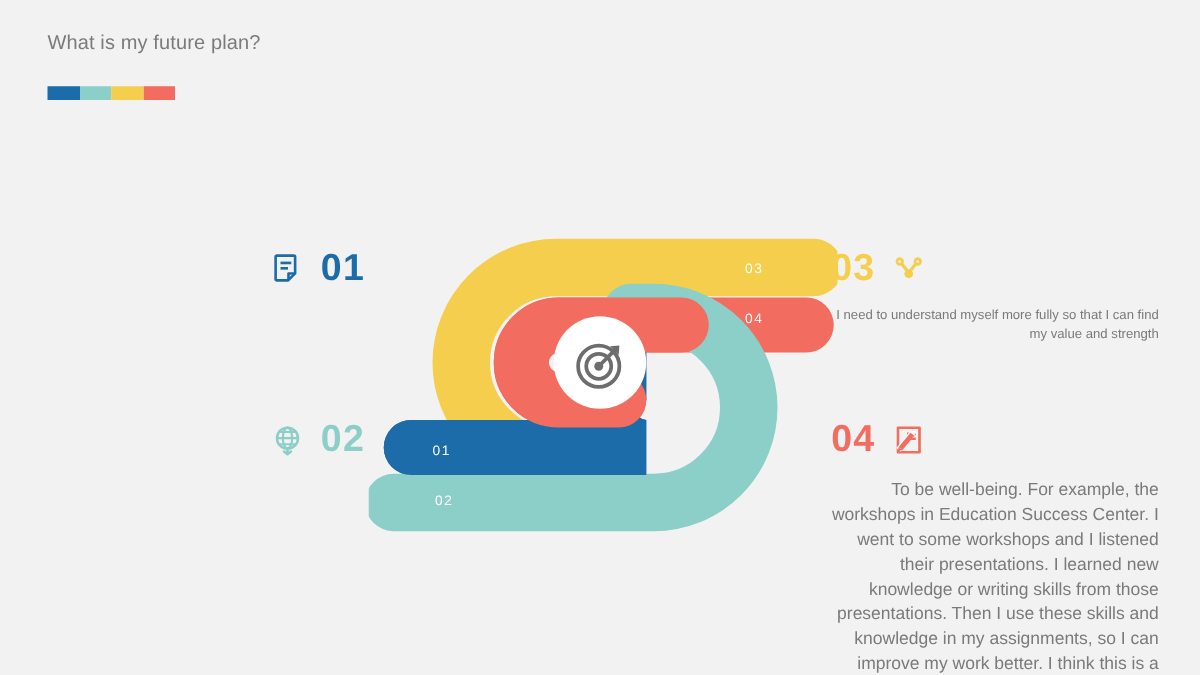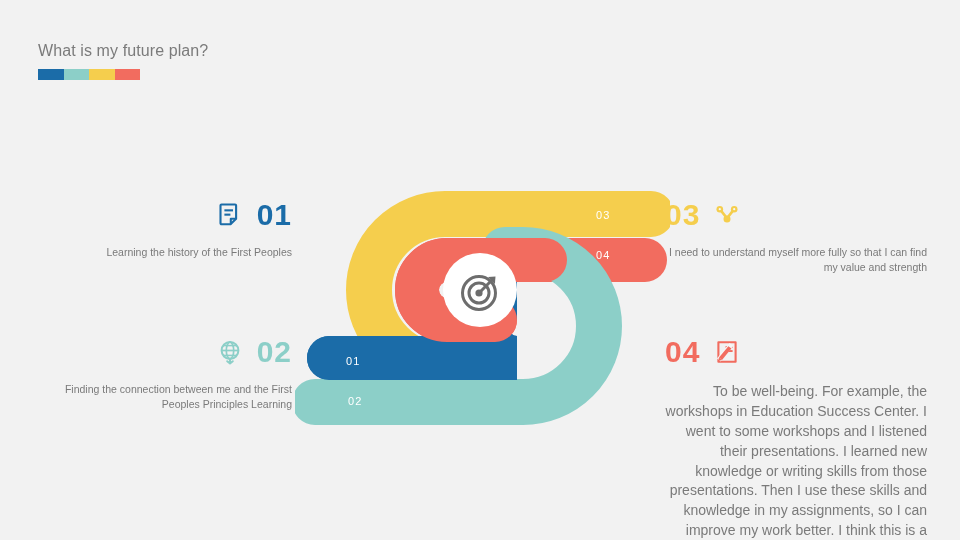--- a/index.html
+++ b/index.html
@@ -12,21 +12,21 @@
     background: #f2f2f2;
     font-family: "Liberation Sans", sans-serif;
     overflow: hidden;
     position: relative;
   }
 
   
   .slide-title {
     position: absolute;
     left: 38px;
-    top: 42px;
+    top: 26px;
     font-size: 16px;
     color: #7b7b7b;
     letter-spacing: .1px;
     font-weight: 400;
   }
   .color-bar {
     position: absolute;
     left: 38px;
     top: 69px;
     width: 102px;
@@ -126,39 +126,37 @@
       <svg width="28" height="28" viewBox="0 0 28 28">
         <path d="M5.5 3.5 h13.6 a1 1 0 0 1 1 1 v13.2 l-5.6 5.6 h-9 a1 1 0 0 1 -1 -1 V4.5 a1 1 0 0 1 1 -1 z" fill="none" stroke="#1b6ca8" stroke-width="2.1" stroke-linejoin="round"></path>
         <path d="M20.1 17.8 h-5.3 v5.5" fill="none" stroke="#1b6ca8" stroke-width="2.1" stroke-linejoin="round"></path>
         <rect x="8.4" y="8.3" width="8.6" height="2.1" fill="#1b6ca8"></rect>
         <rect x="8.4" y="12.6" width="6.0" height="2.1" fill="#1b6ca8"></rect>
       </svg>
     </span>
     <span class="gap-10"></span>
     <span class="item-num" style="color:#1b6ca8">01</span>
   </div>
-  <div class="item-desc align-right">Learning the history of the First Peoples</div>
 </div>
 
 <div class="item" id="item-02">
   <div class="item-head right-align">
     <span class="item-icon">
       <svg width="28" height="28" viewBox="0 0 28 28">
         <circle cx="14" cy="12.5" r="8.4" fill="none" stroke="#8ccfc8" stroke-width="2"></circle>
         <ellipse cx="14" cy="12.5" rx="3.7" ry="8.4" fill="none" stroke="#8ccfc8" stroke-width="1.7"></ellipse>
         <line x1="5.6" y1="12.5" x2="22.4" y2="12.5" stroke="#8ccfc8" stroke-width="1.7"></line>
         <line x1="7.2" y1="7.6" x2="20.8" y2="7.6" stroke="#8ccfc8" stroke-width="1.5"></line>
         <line x1="7.2" y1="17.4" x2="20.8" y2="17.4" stroke="#8ccfc8" stroke-width="1.5"></line>
         <path d="M14 20.6 v4.0 M11.2 23.2 L14 25.4 L16.8 23.2" fill="none" stroke="#8ccfc8" stroke-width="2" stroke-linecap="round" stroke-linejoin="round"></path>
       </svg>
     </span>
     <span class="gap-10"></span>
     <span class="item-num" style="color:#8ccfc8">02</span>
   </div>
-  <div class="item-desc align-right">Finding the connection between me and the First Peoples Principles Learning</div>
 </div>
 
 <div class="item" id="item-03">
   <div class="item-head left-align">
     <span class="item-num" style="color:#f5ce4d">03</span>
     <span class="gap-10"></span>
     <span class="item-icon">
       <svg width="28" height="28" viewBox="0 0 28 28">
         <path d="M7.2 8.6 L14 17.2 L20.8 8.6" fill="none" stroke="#f5ce4d" stroke-width="2.6" stroke-linecap="round" stroke-linejoin="round"></path>
         <circle cx="6.8" cy="8.2" r="3.3" fill="#f5ce4d"></circle>

